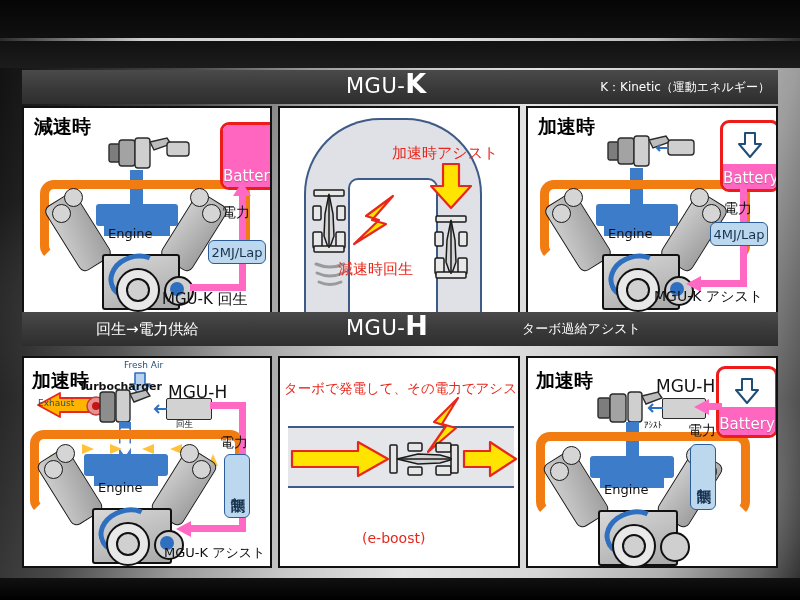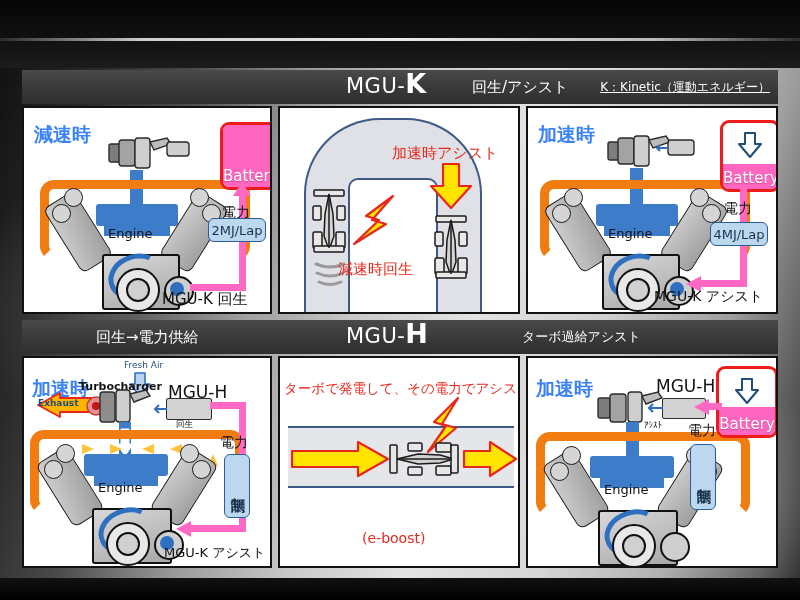--- a/index.html
+++ b/index.html
@@ -48,27 +48,27 @@
   .secbar{
     position:absolute;left:22px;width:756px;height:34px;
     background:linear-gradient(180deg,#4a4a4a 0%,#3a3a3a 50%,#2e2e2e 100%);
     color:#fff;
   }
   .secbar .left{position:absolute;left:44px;top:0;height:34px;display:flex;align-items:center;font-size:15px;}
   .secbar .mid{position:absolute;left:324px;top:0;height:34px;display:flex;align-items:baseline;}
   .secbar .mid .mgu{font-size:21px;letter-spacing:.5px;}
   .secbar .mid .letter{font-size:27px;font-weight:bold;line-height:1;}
   .secbar .sub{position:absolute;left:450px;top:0;height:34px;display:flex;align-items:center;font-size:15px;}
-  .secbar .right{position:absolute;right:8px;top:0;height:34px;display:flex;align-items:center;font-size:12px;text-decoration:underline;}
+  .secbar .right{position:absolute;right:8px;top:0;height:34px;display:flex;align-items:center;font-size:12px;}
   .secbar.h .left{left:74px;font-size:15px;}
   .secbar.h .sub{left:500px;font-size:13px;}
 
   
   .panel{position:absolute;background:#fff;border:2px solid #111;box-sizing:border-box;overflow:hidden;}
-  .panel-label{position:absolute;font-size:19px;color:#3b82f6;font-weight:bold;white-space:nowrap;margin-top:8px;}
+  .panel-label{position:absolute;font-size:19px;color:#000000;font-weight:bold;white-space:nowrap;}
   .eng-plenum{position:absolute;background:#3d7cc9;}
   .eng-bank{position:absolute;background:linear-gradient(100deg,#cfcfcf,#9e9e9e);border:1.6px solid #1a1a1a;border-radius:7px;}
   .eng-cam{position:absolute;background:#d5d5d5;border:1.6px solid #1a1a1a;border-radius:50%;}
   .eng-case{position:absolute;background:linear-gradient(160deg,#d8d8d8,#a8a8a8);border:2px solid #111;}
   .eng-pulley{position:absolute;border-radius:50%;background:#e8e8e8;border:2px solid #111;}
   .eng-pulley2{position:absolute;border-radius:50%;background:#d0d0d0;border:2px solid #111;}
   .eng-belt{position:absolute;border:5px solid #2f6fc0;border-radius:50%;border-bottom-color:transparent;border-right-color:transparent;}
   .eng-mguk{position:absolute;border-radius:50%;background:#cfcfcf;border:2px solid #111;}
   .eng-mguk-in{position:absolute;border-radius:50%;background:#2f6fc0;}
   .eng-label{position:absolute;font-size:13px;color:#111;}
@@ -112,21 +112,20 @@
   <div class="bg-dark-top"></div>
   <div class="bg-dark-bottom"></div>
 
   <div class="title-rule"></div>
 
   <div class="secbar" style="top:70px">
     <div class="mid">
       <span class="mgu">MGU-</span>
         <span class="letter">K</span>
     </div>
-    <div class="sub">回生/アシスト</div>
     <div class="right">K：Kinetic（運動エネルギー）</div>
   </div>
 
   <div class="panel" style="left:22px;top:106px;width:250px;height:208px">
     <div class="panel-label" style="left:10px;top:6px">減速時</div>
 
     <div class="turbo-part" style="left:85px;top:28px">
       <svg width="110" height="36" viewBox="0 0 110 36">
         <rect x="0" y="8" width="12" height="18" rx="2" fill="#7d7d7d" stroke="#2b2b2b" stroke-width="1.4"></rect>
         <rect x="10" y="4" width="16" height="26" rx="3" fill="#a3a3a3" stroke="#2b2b2b" stroke-width="1.4"></rect>
@@ -161,21 +160,21 @@
     <div class="battery" style="left:196px;top:14px;width:52px;height:62px">
       <div class="batt-fill" style="bottom:0;height:100%"></div>
       <div class="batt-text">Battery</div>
     </div>
 
     <div class="pink-line" style="left:166px;top:176px;width:56px;height:7px"></div>
     <div class="pink-line" style="left:215px;top:86px;width:7px;height:96px"></div>
     <div class="pink-arrow" style="left:209px;top:74px;border-left:9px solid transparent;border-right:9px solid transparent;border-bottom:14px solid #ff69c4"></div>
 
     <div class="watt" style="left:198px;top:96px">電力</div>
-    <div class="blue-badge" style="left:184px;top:110px;width:56px;height:22px">2MJ/Lap</div>
+    <div class="blue-badge" style="left:184px;top:132px;width:56px;height:22px">2MJ/Lap</div>
     <div class="watt" style="left:138px;top:182px;font-size:15px">MGU-K 回生</div>
   </div>
 
   <div class="panel" style="left:278px;top:106px;width:242px;height:208px">
 
     <div class="track" style="left:24px;top:10px;width:178px;height:196px;border-radius:76px 76px 0 0;border-bottom:none"></div>
     <div class="track-inner" style="left:68px;top:70px;width:90px;height:138px;border-radius:10px 10px 0 0;border-bottom:none"></div>
 
     <div class="f1car" style="left:32px;top:78px">
       <svg width="34" height="70" viewBox="0 0 34 70">
@@ -281,21 +280,21 @@
 
     <div class="pink-line" style="left:212px;top:78px;width:7px;height:100px"></div>
     <div class="pink-line" style="left:172px;top:172px;width:47px;height:7px"></div>
     <div class="pink-arrow" style="left:158px;top:168px;border-top:8px solid transparent;border-bottom:8px solid transparent;border-right:15px solid #ff69c4"></div>
 
     <div class="watt" style="left:196px;top:92px">電力</div>
     <div class="blue-badge" style="left:182px;top:114px;width:56px;height:22px">4MJ/Lap</div>
     <div class="watt" style="left:126px;top:180px;font-size:14px">MGU-K アシスト</div>
   </div>
 
-  <div class="secbar h" style="top:320px">
+  <div class="secbar h" style="top:312px">
     <div class="left">回生→電力供給</div>
     <div class="mid">
       <span class="mgu">MGU-</span>
         <span class="letter">H</span>
     </div>
     <div class="sub">ターボ過給アシスト</div>
   </div>
 
   <div class="panel" style="left:22px;top:356px;width:250px;height:212px">
     <div class="panel-label" style="left:8px;top:10px">加速時</div>
@@ -307,21 +306,21 @@
       </svg>
     </div>
 
     <div style="position:absolute;left:55px;top:22px;font-size:11px;color:#111;font-weight:bold">Turbocharger</div>
 
     <div style="position:absolute;left:12px;top:34px">
       <svg width="60" height="26" viewBox="0 0 60 26">
         <path d="M58 6 L24 6 L24 1 L2 13 L24 25 L24 20 L58 20 Z" fill="#ffb400" stroke="#e8271c" stroke-width="1.8" stroke-linejoin="round"></path>
       </svg>
     </div>
-    <div style="position:absolute;left:14px;top:40px;font-size:9px;color:#1f4e79;font-weight:bold">Exhaust</div>
+    <div style="position:absolute;left:14px;top:40px;font-size:9px;color:#1f4e79;font-weight:normal">Exhaust</div>
 
     <div class="turbo-part" style="left:62px;top:28px">
       <svg width="80" height="42" viewBox="0 0 80 42">
         <circle cx="10" cy="20" r="9" fill="#e89090" stroke="#c23a3a" stroke-width="1.4"></circle>
         <circle cx="10" cy="20" r="4" fill="#c21616"></circle>
         <rect x="14" y="6" width="15" height="30" rx="3" fill="#8d8d8d" stroke="#2b2b2b" stroke-width="1.4"></rect>
         <rect x="30" y="4" width="14" height="32" rx="3" fill="#cfcfcf" stroke="#2b2b2b" stroke-width="1.4"></rect>
         <path d="M44 8 L60 4 L64 10 L48 16 Z" fill="#bdbdbd" stroke="#2b2b2b" stroke-width="1.4"></path>
       </svg>
     </div>

